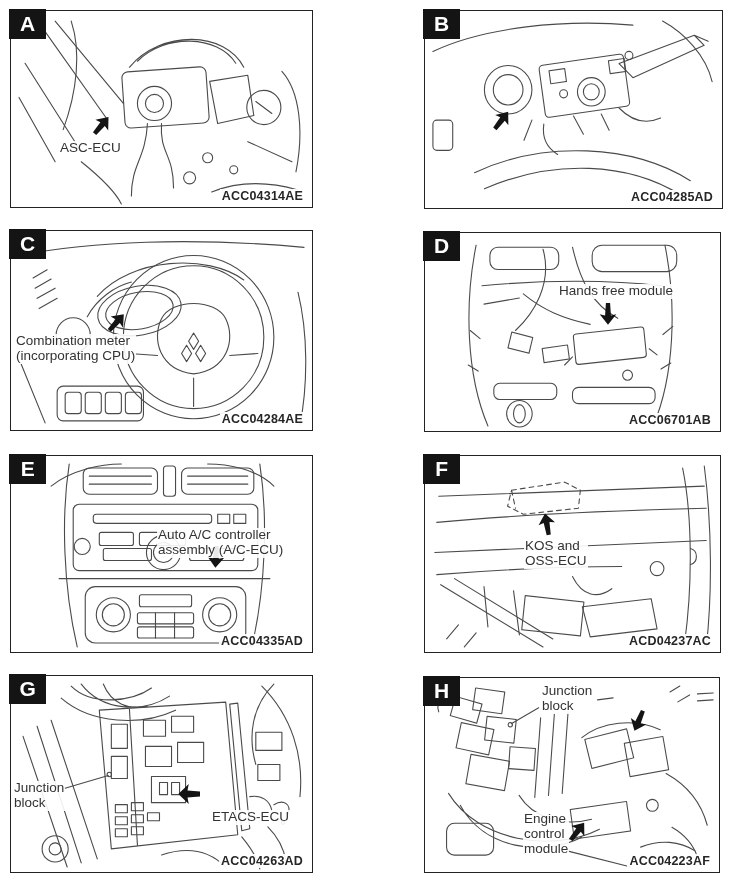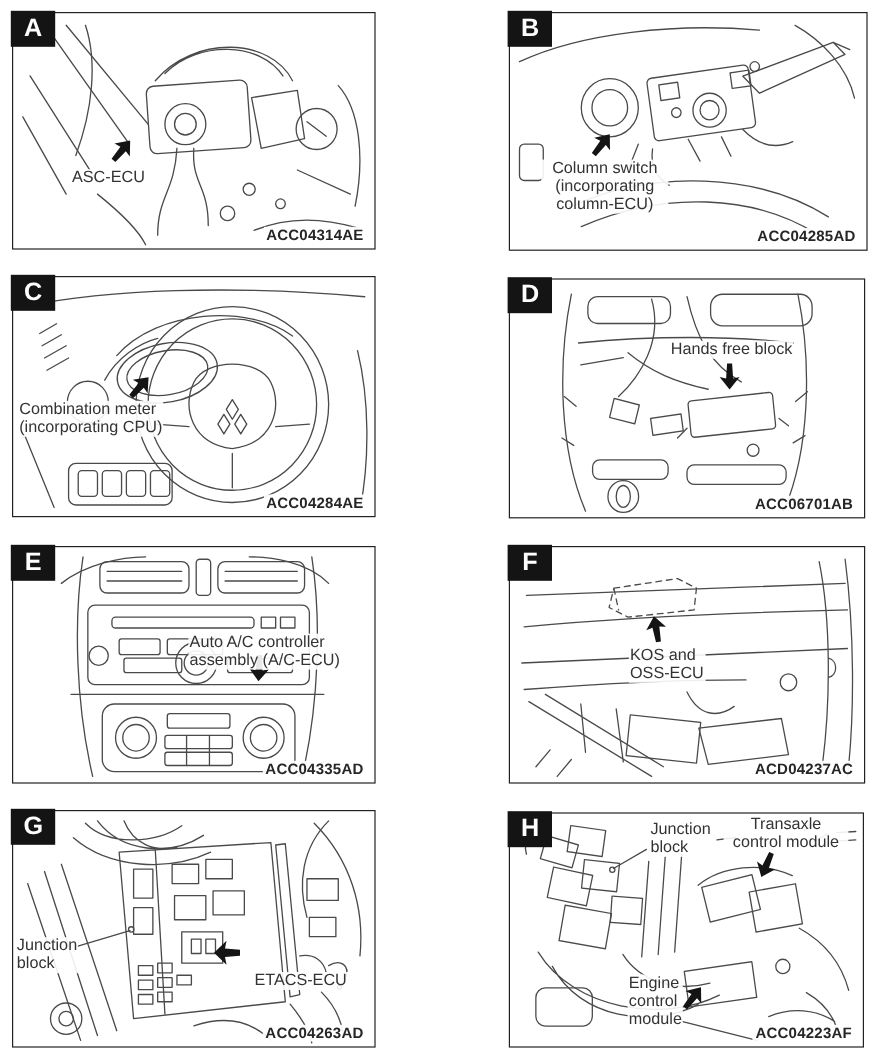--- a/index.html
+++ b/index.html
@@ -104,23 +104,20 @@
       <rect x="8" y="108" width="20" height="30" rx="4"></rect>
       <path d="M50,160 C120,128 210,132 268,168 M60,176 C130,146 206,150 258,182"></path>
       <path d="M108,108 L100,128 M120,112 C118,126 124,136 134,142"></path>
     </svg>
     <span class="badge">B</span>
     <span class="arrow ar1">
         <svg viewBox="0 0 24 28">
           <polygon points="12,0 2,12.5 8.5,11 9.5,26 14.5,26 15.5,11 22,12.5"></polygon>
         </svg>
       </span>
-    <div class="callout co1">Column switch
-(incorporating
-column-ECU)</div>
     <span class="code">ACC04285AD</span>
   </figure>
 
   <figure class="panel p-c">
     <svg class="art" viewBox="0 0 300 195" preserveAspectRatio="none">
       <circle cx="182" cy="104" r="80"></circle>
         <circle cx="182" cy="104" r="70"></circle>
       <path d="M150,86 C160,66 204,66 214,86 C224,106 216,136 182,140 C148,136 140,106 150,86 Z"></path>
       <path d="M182,100 l5,8 -5,8 -5,-8 Z M175,112 l5,8 -5,8 -5,-8 Z M189,112 l5,8 -5,8 -5,-8 Z"></path>
       <path d="M118,120 L146,122 M246,120 L218,122 M182,144 L182,172"></path>
@@ -164,21 +161,21 @@
       <circle cx="96" cy="178" r="13"></circle>
         <ellipse cx="96" cy="178" rx="6" ry="9"></ellipse>
       <path d="M46,96 l10,8 M252,92 l-10,8 M44,130 l10,6 M250,128 l-10,6"></path>
     </svg>
     <span class="badge">D</span>
     <span class="arrow ar1">
         <svg viewBox="0 0 24 28">
           <polygon points="12,0 2,12.5 8.5,11 9.5,26 14.5,26 15.5,11 22,12.5"></polygon>
         </svg>
       </span>
-    <div class="callout co1">Hands free block</div>
+    <div class="callout co1">Hands free module</div>
     <span class="code">ACC06701AB</span>
   </figure>
 
   <figure class="panel p-e">
     <svg class="art" viewBox="0 0 300 195" preserveAspectRatio="none">
       <path d="M58,8 C50,60 52,130 66,190 M248,8 C256,60 254,130 240,190"></path>
       <path d="M40,30 C60,14 90,8 110,8 M262,30 C244,12 214,8 196,8"></path>
       <rect x="72" y="12" width="74" height="26" rx="6"></rect>
         <path d="M78,20 L140,20 M78,28 L140,28"></path>
       <rect x="152" y="10" width="12" height="30" rx="3"></rect>
@@ -307,22 +304,20 @@
       <path d="M36,128 C60,172 120,180 160,160 M24,116 C54,164 130,176 178,152 M96,118 C110,140 140,150 170,142"></path>
       <rect x="22" y="146" width="48" height="32" rx="8"></rect>
       <path d="M246,96 C268,108 282,126 288,148 M252,150 C266,158 274,168 278,180 M220,170 C240,162 260,164 276,174"></path>
       <circle cx="232" cy="128" r="6"></circle>
       <path d="M146,174 L210,190"></path>
       <path d="M250,14 l10,-6 M258,24 l12,-7"></path>
     </svg>
     <span class="badge">H</span>
     <div class="callout co1">Junction
 block</div>
-    <div class="callout co2">Transaxle
-control module</div>
     <span class="arrow ar1">
         <svg viewBox="0 0 24 28">
           <polygon points="12,0 2,12.5 8.5,11 9.5,26 14.5,26 15.5,11 22,12.5"></polygon>
         </svg>
       </span>
     <div class="callout co3">Engine
 control
 module</div>
     <span class="arrow ar2">
         <svg viewBox="0 0 24 28">

